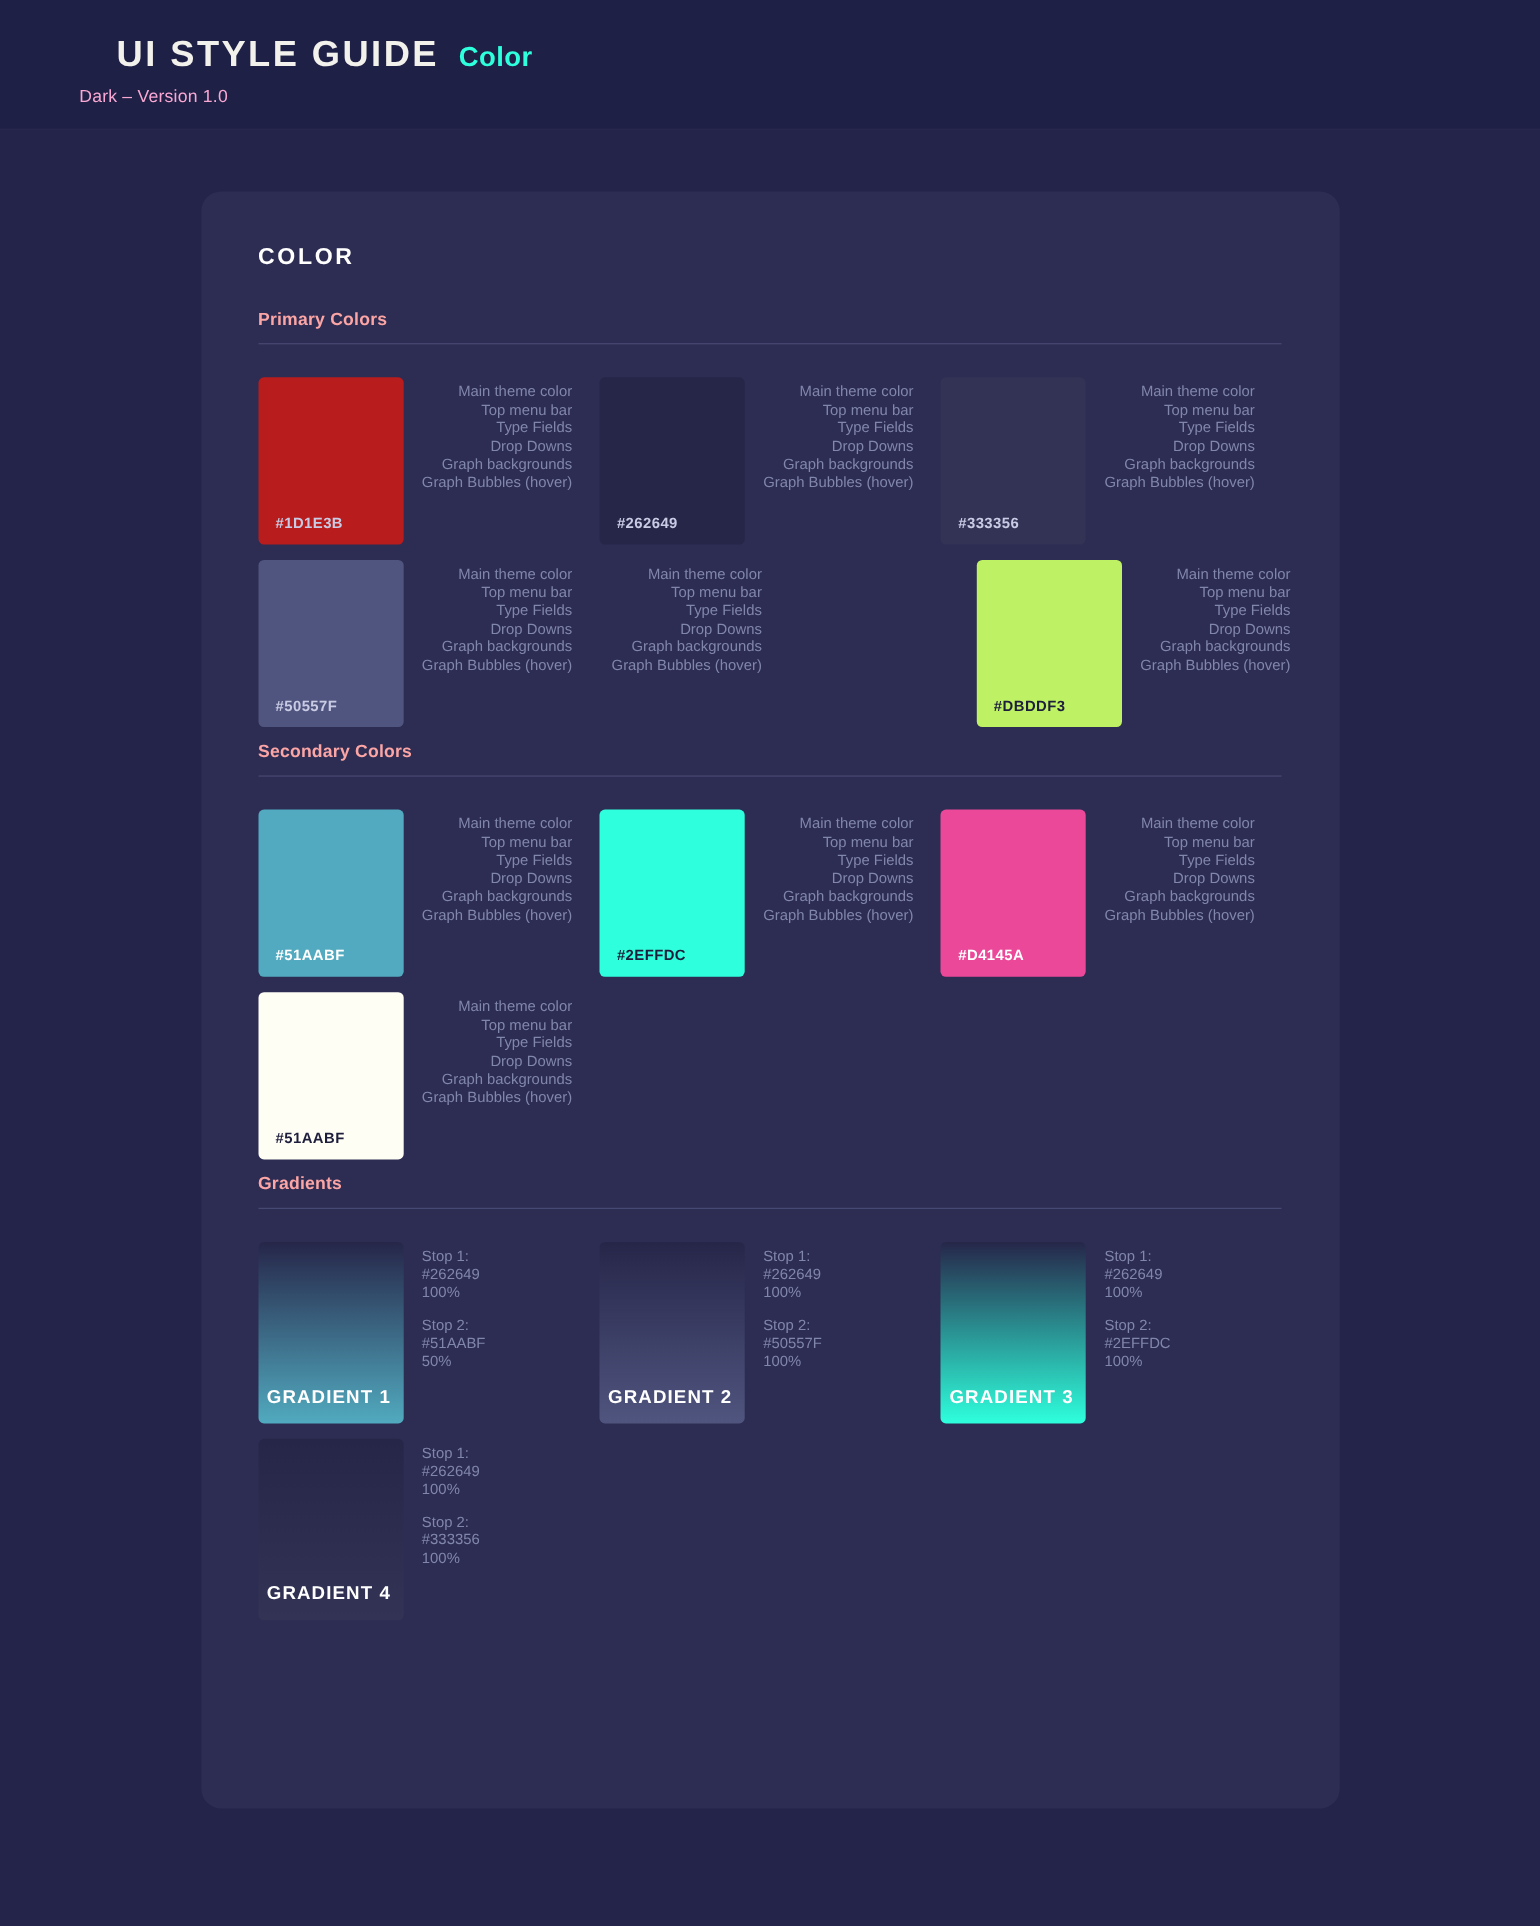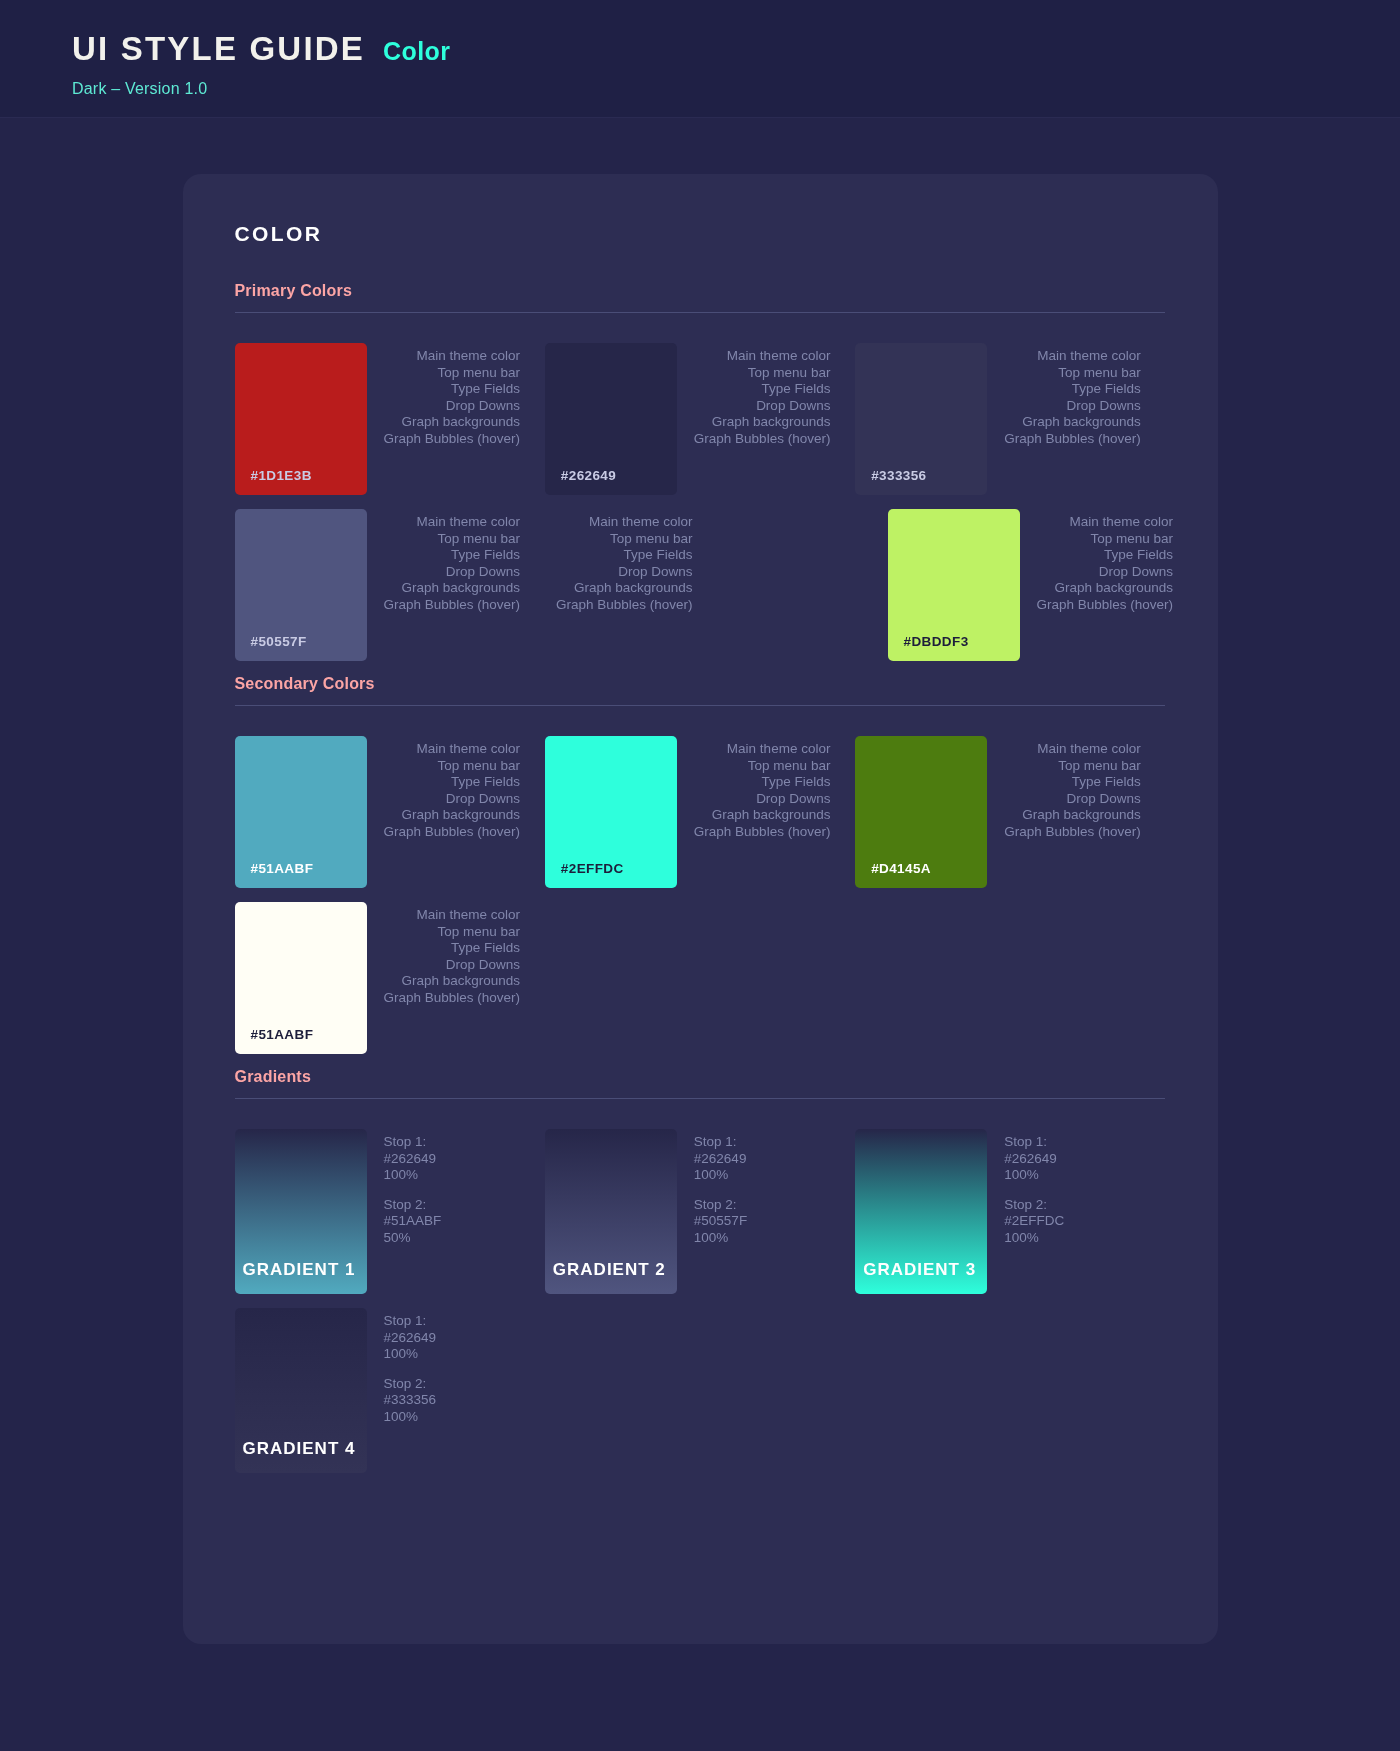--- a/index.html
+++ b/index.html
@@ -18,31 +18,32 @@
     background: #1f2045;
     padding: 30px 0 0 72px;
     border-bottom: 1px solid #2a2a52;
   }
   .title-row { display: flex; align-items: baseline; gap: 18px; }
   .title-main {
     font-size: 33px;
     font-weight: bold;
     letter-spacing: 2.2px;
     color: #f2f1ec;
+    margin-left: 34px;
   }
   .title-accent {
     font-size: 25px;
     font-weight: bold;
     letter-spacing: 0.4px;
     color: #2effdc;
   }
   .subtitle {
     margin-top: 12px;
     font-size: 16px;
-    color: #5eead4;
+    color: #f9a8d4;
     letter-spacing: 0.2px;
   }
 
   
   .card {
     margin: 56px auto 0 auto;
     width: 1035px;
     background: #2d2d53;
     border-radius: 18px;
     padding: 48px 52px 60px 52px;
@@ -266,21 +267,21 @@
               <div class="usage">
                 <div>Main theme color</div>
                 <div>Top menu bar</div>
                 <div>Type Fields</div>
                 <div>Drop Downs</div>
                 <div>Graph backgrounds</div>
                 <div>Graph Bubbles (hover)</div>
               </div>
             </div>
             <div class="swatch-cell">
-              <div class="swatch" style="background: #4d7c0f;">
+              <div class="swatch" style="background: #ec4899;">
                 <span class="swatch-label white">#D4145A</span>
               </div>
               <div class="usage">
                 <div>Main theme color</div>
                 <div>Top menu bar</div>
                 <div>Type Fields</div>
                 <div>Drop Downs</div>
                 <div>Graph backgrounds</div>
                 <div>Graph Bubbles (hover)</div>
               </div>

